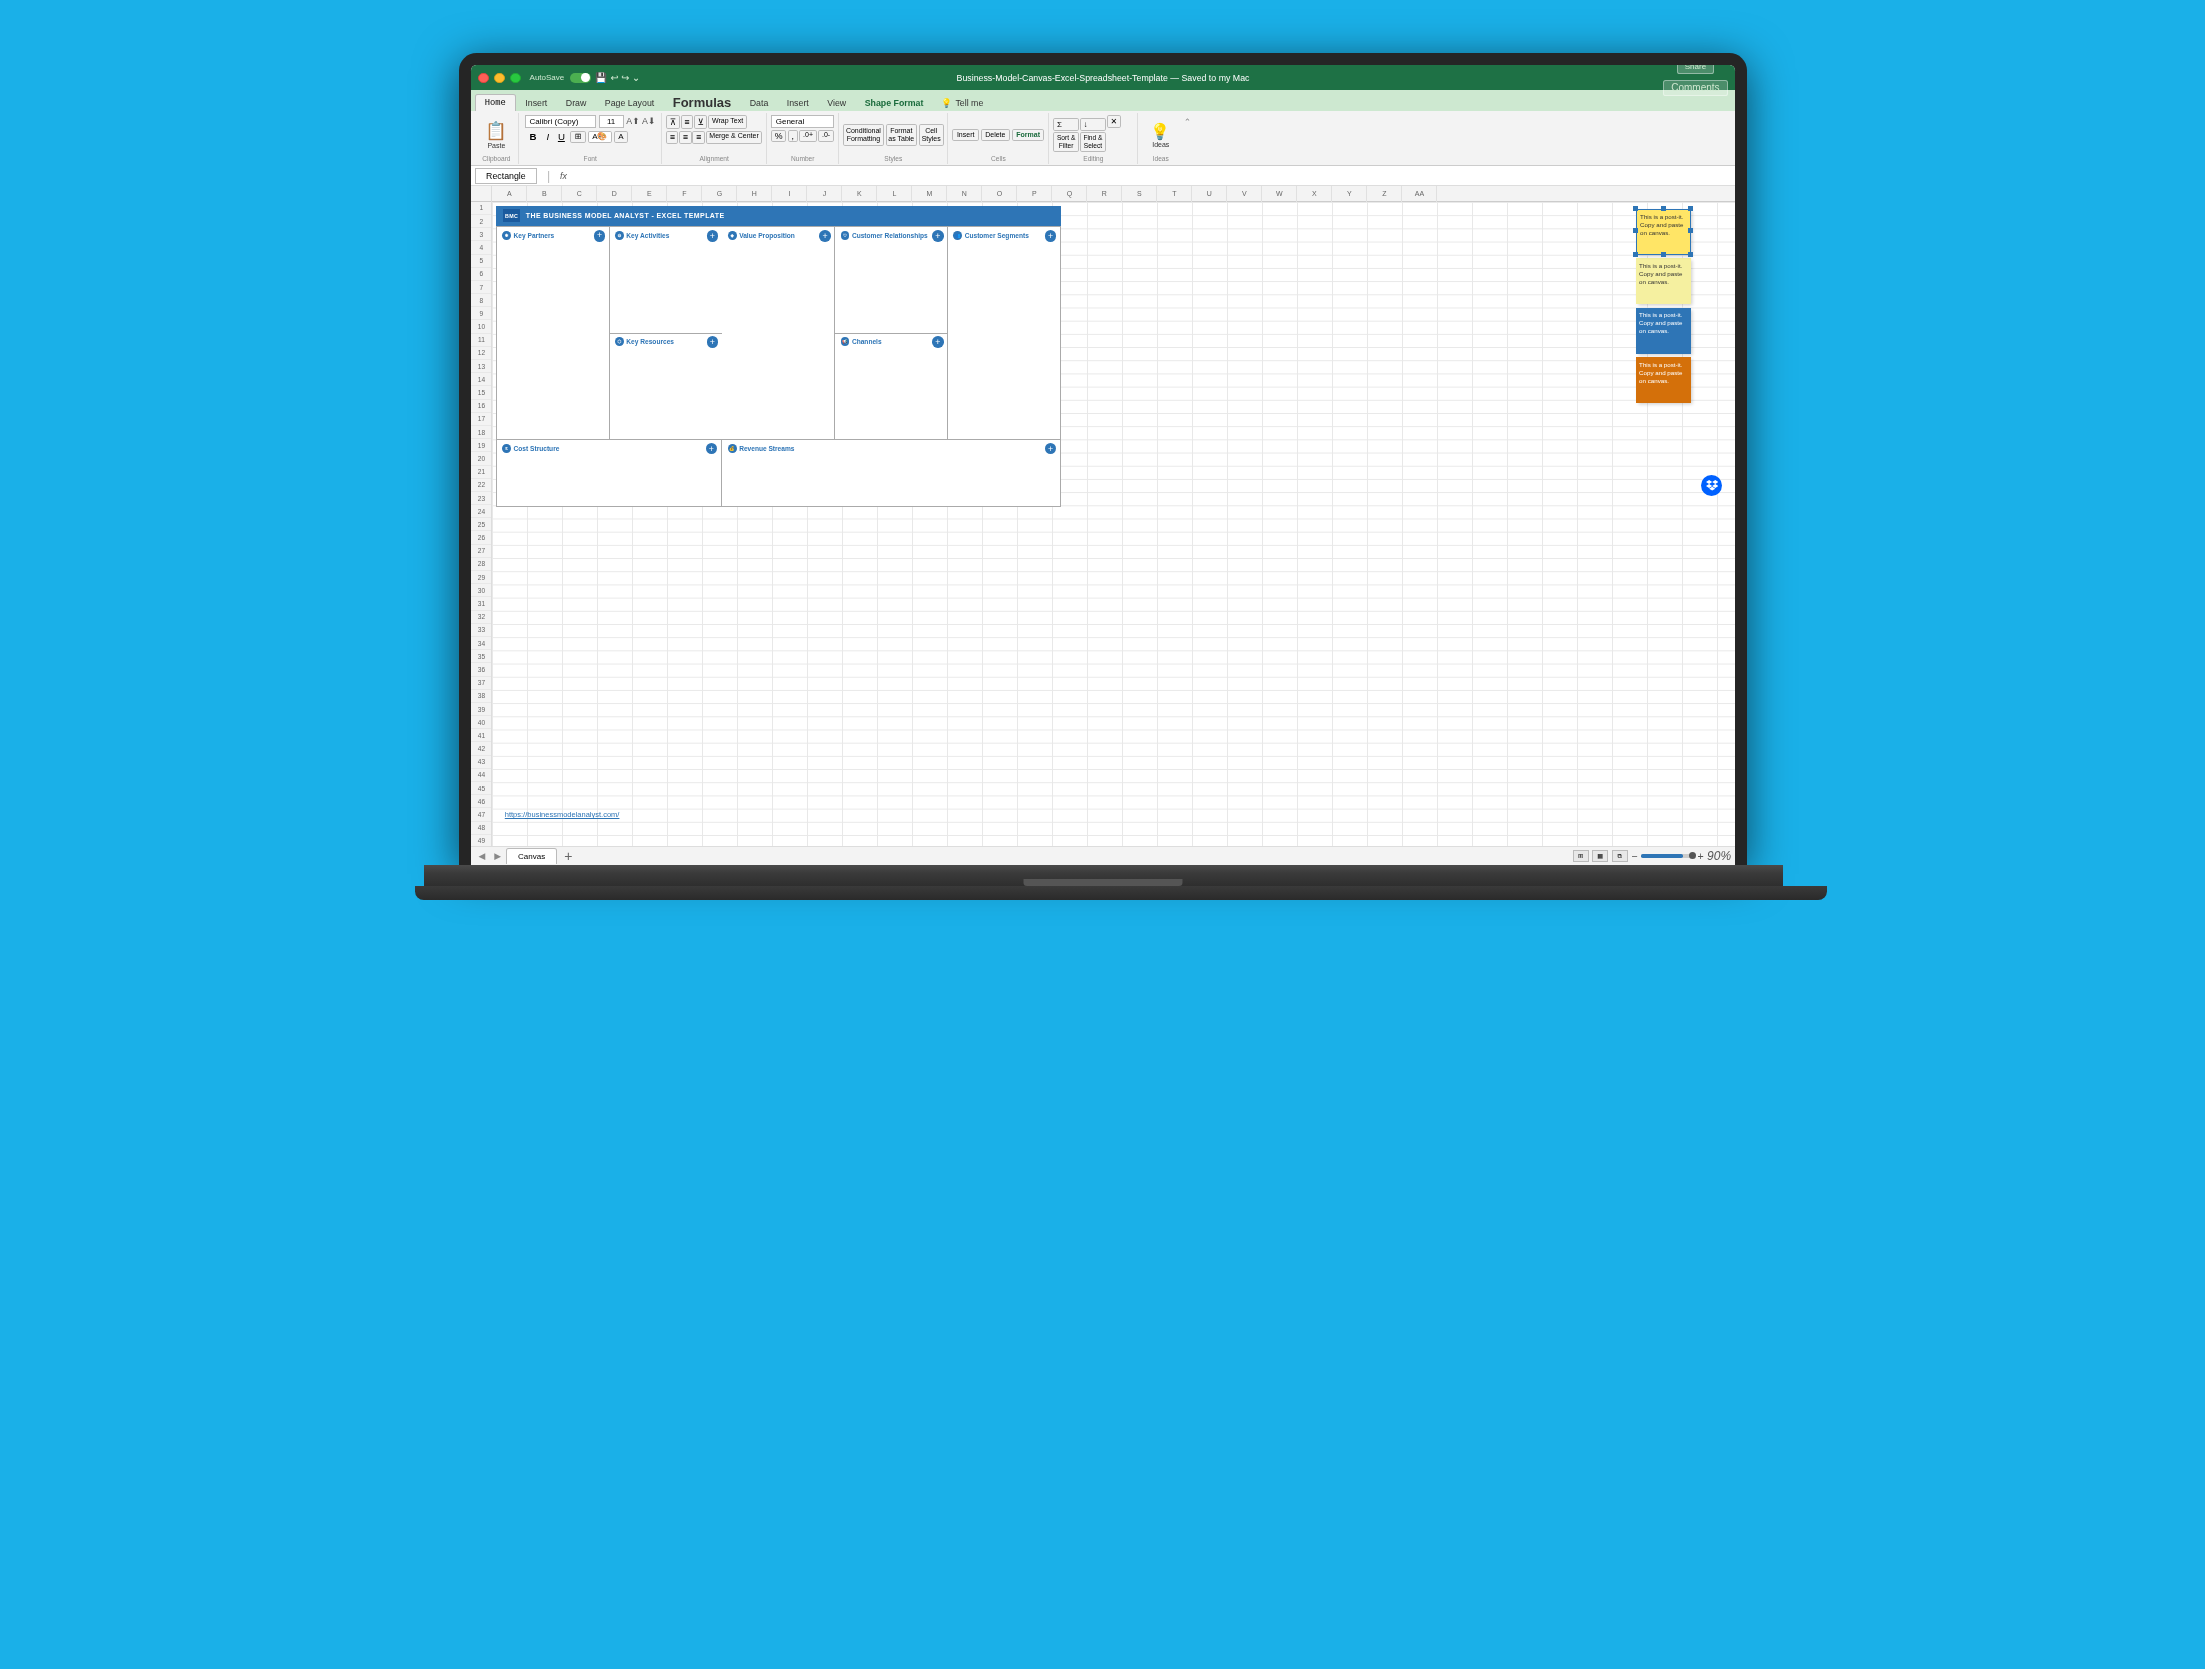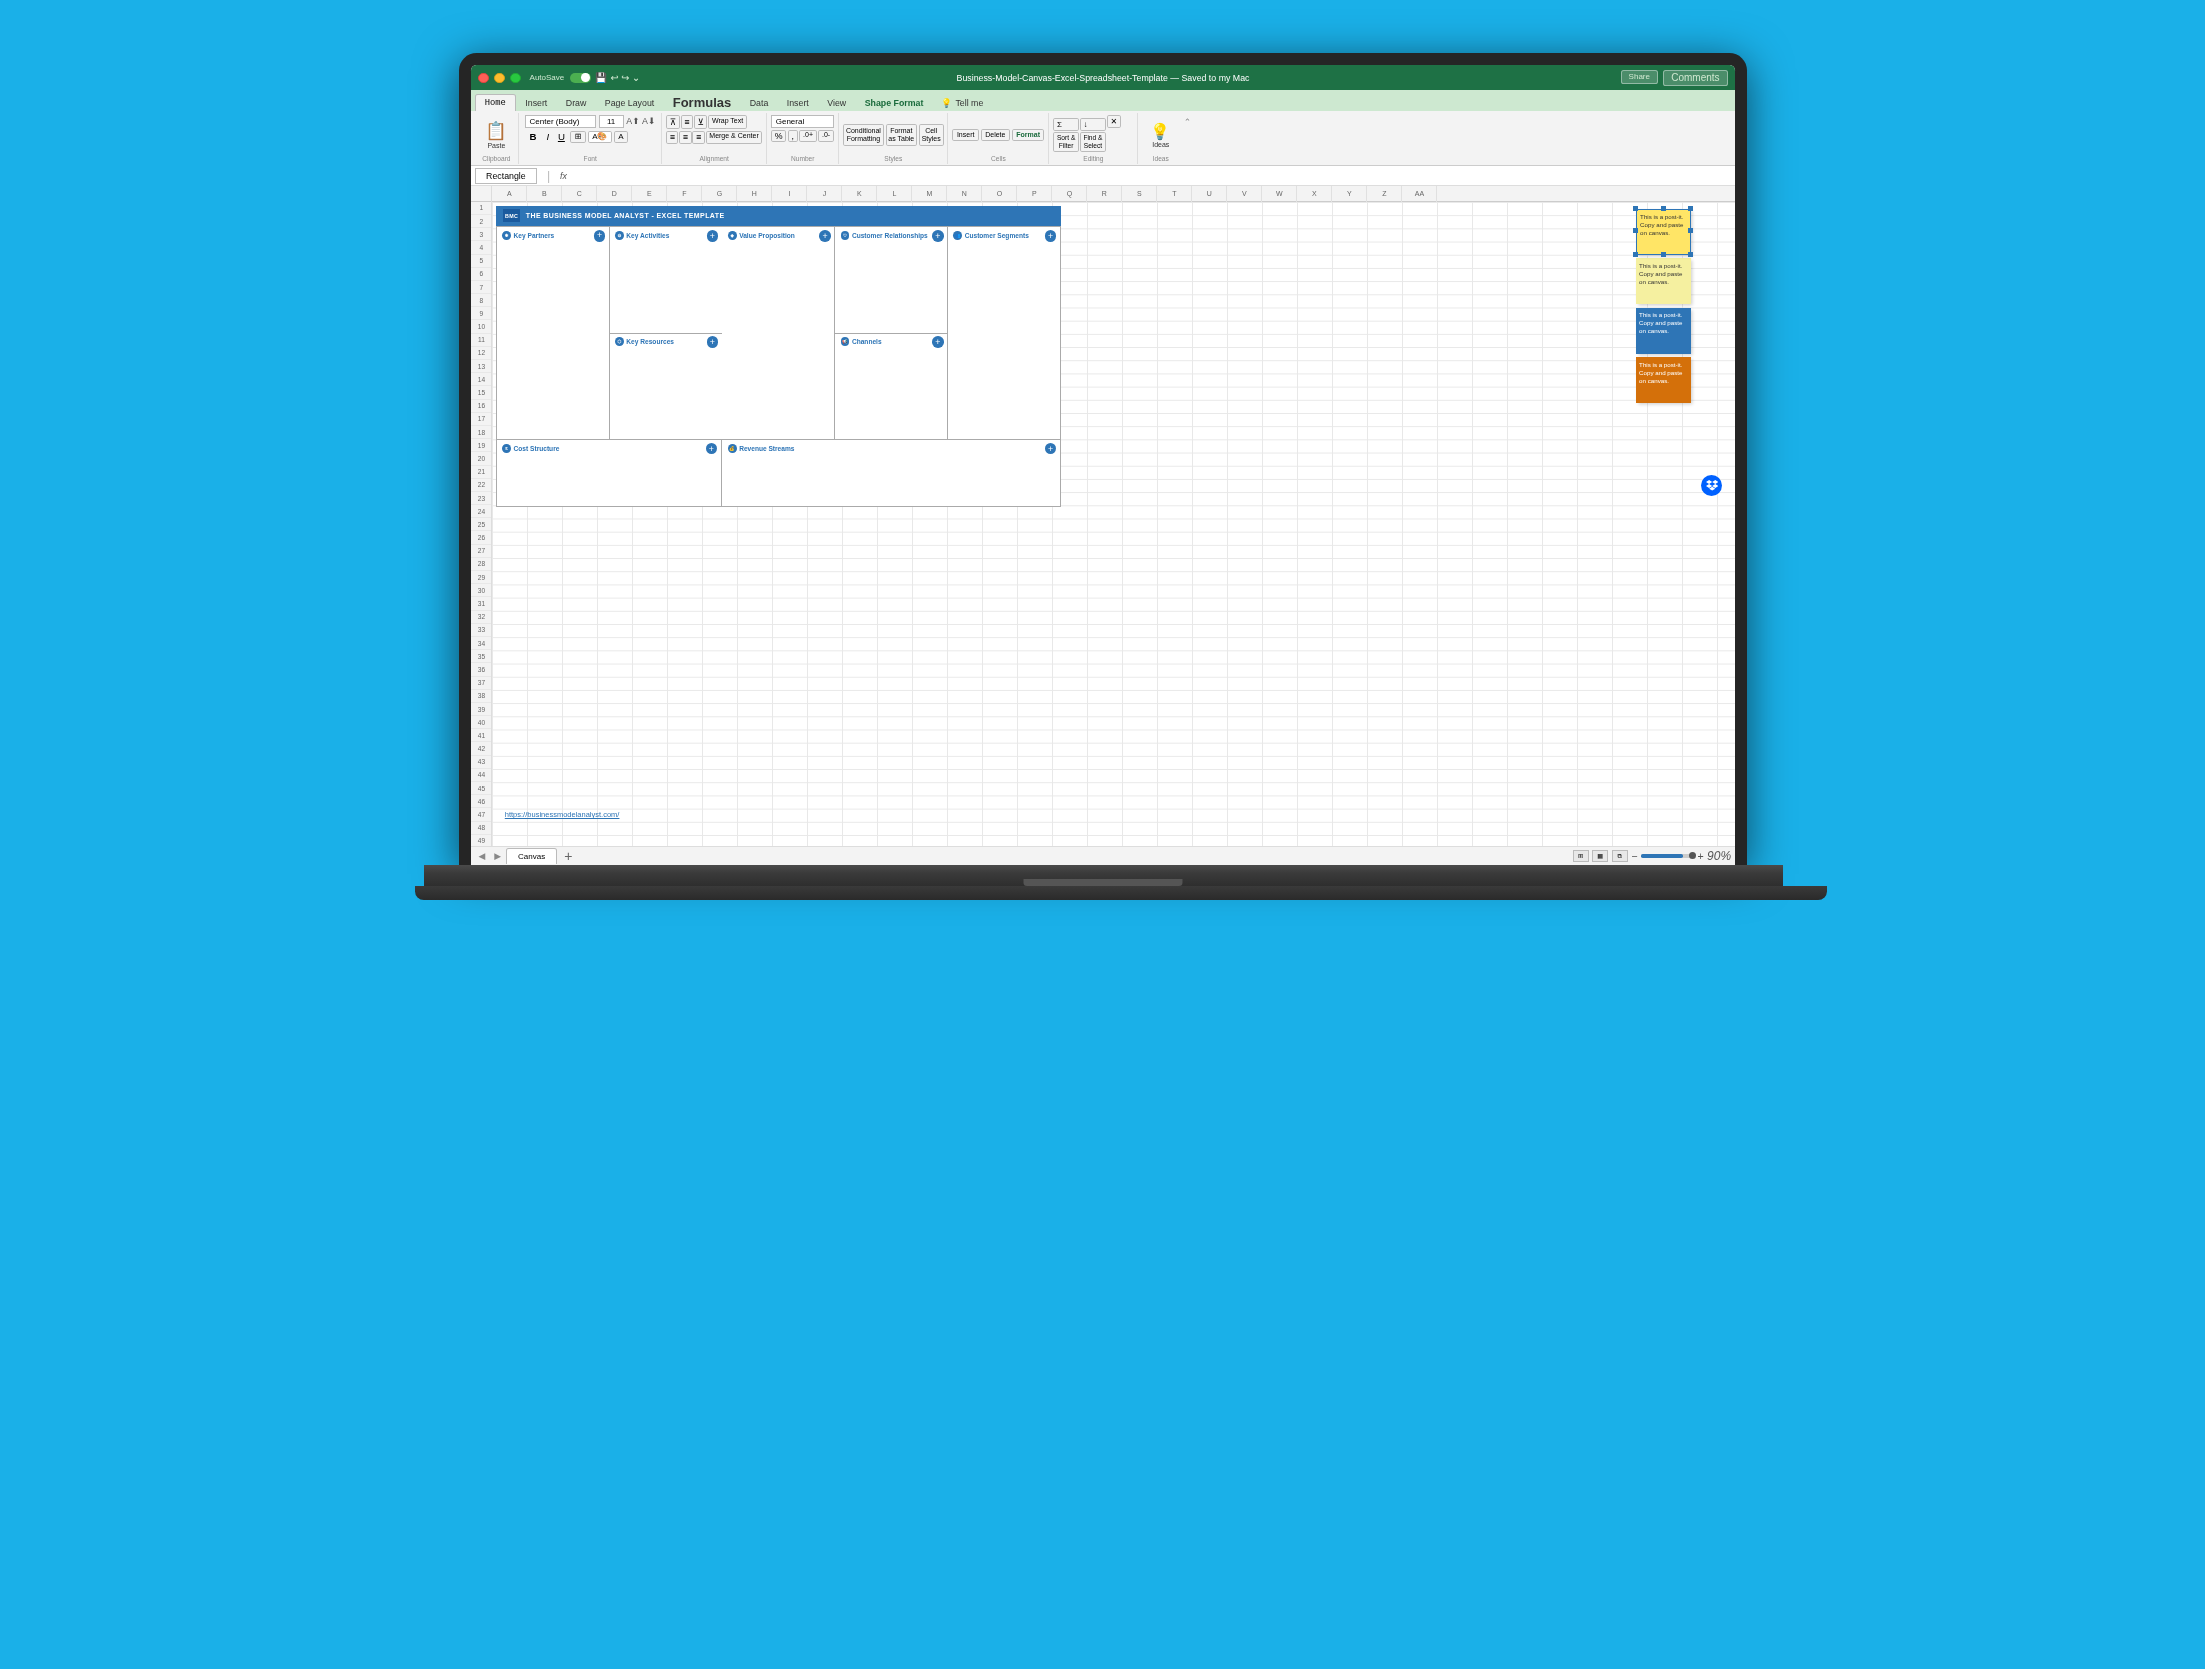--- a/index.html
+++ b/index.html
@@ -41,21 +41,21 @@
         <div style="width:21px; height:10.6px; background:#4CAF50; border-radius:5.3px; position:relative; cursor:pointer;">
           <div style="width:8.8px; height:8.8px; background:white; border-radius:50%; position:absolute; right:0.9px; top:0.9px;"></div>
         </div>
         <div style="display:flex; gap:2.6px;">
           <span style="color:#cfe8d0; font-size:9.7px; cursor:pointer;">💾</span>
           <span style="color:#cfe8d0; font-size:9.7px; cursor:pointer;">↩</span>
           <span style="color:#cfe8d0; font-size:9.7px; cursor:pointer;">↪</span>
           <span style="color:#cfe8d0; font-size:9.7px; cursor:pointer;">⌄</span>
         </div>
         <div style="position:absolute; left:50%; transform:translateX(-50%); font-size:8.8px; color:white; white-space:nowrap;">Business-Model-Canvas-Excel-Spreadsheet-Template — Saved to my Mac</div>
-        <div style="margin-left:auto; display:flex; gap:5.3px; align-items:flex-start;">
+        <div style="margin-left:auto; display:flex; gap:5.3px; align-items:center;flex-direction:column;">
           <div style="font-size:8px; color:#cfe8d0; background:rgba(255,255,255,0.2); border:0.9px solid rgba(255,255,255,0.4); border-radius:2.6px; padding:1.8px 7px; cursor:pointer;">Share</div>
           <div style="font-size:10px; color:#cfe8d0; background:rgba(255,255,255,0.2); border:0.9px solid rgba(255,255,255,0.4); border-radius:2.6px; padding:1.8px 7px; cursor:pointer;">Comments</div>
         </div>
       </div>
 
       <div style="height:21px; background:#cde8d0; display:flex; align-items:flex-end; padding:0 3.5px; gap:0.9px; flex-shrink:0;">
         <div style="font-size:8.8px; padding:1.8px 8.8px; background:#f3f3f3; border-radius:2.6px 2.6px 0 0; cursor:pointer; color:#000; height:17.6px; display:flex; align-items:center; font-weight:500; border:0.9px solid #bbb; border-bottom:none;font-family:Liberation Mono, monospace;">Home</div>
         <div style="font-size:8.8px; padding:1.8px 8.8px; background:#cde8d0; border-radius:2.6px 2.6px 0 0; cursor:pointer; color:#333; height:17.6px; display:flex; align-items:center;">Insert</div>
         <div style="font-size:8.8px; padding:1.8px 8.8px; background:#cde8d0; border-radius:2.6px 2.6px 0 0; cursor:pointer; color:#333; height:17.6px; display:flex; align-items:center;">Draw</div>
         <div style="font-size:8.8px; padding:1.8px 8.8px; background:#cde8d0; border-radius:2.6px 2.6px 0 0; cursor:pointer; color:#333; height:17.6px; display:flex; align-items:center;">Page Layout</div>
@@ -72,21 +72,21 @@
         <div style="display:flex; flex-direction:column; align-items:center; padding:1.8px 3.5px; border-right:0.9px solid #ddd; min-width:44px;">
           <div style="display:flex; flex-direction:column; align-items:center; cursor:pointer; flex:1; justify-content:center; padding:1.8px 3.5px; border-radius:2.6px;">
             <span style="font-size:17.6px;">📋</span>
             <span style="font-size:7px; color:#333;">Paste</span>
           </div>
           <div style="font-size:6.6px; color:#888; text-align:center;">Clipboard</div>
         </div>
 
         <div style="display:flex; flex-direction:column; padding:1.8px 5.3px; border-right:0.9px solid #ddd; min-width:141px;">
           <div style="display:flex; gap:2.6px; align-items:center; margin-bottom:1.8px;">
-            <div style="font-size:8px; border:0.9px solid #bbb; padding:0.9px 3.5px; background:white; cursor:pointer; min-width:71px;">Center (Body)</div>
+            <div style="font-size:8px; border:0.9px solid #bbb; padding:0.9px 3.5px; background:white; cursor:pointer; min-width:71px;">Calibri (Copy)</div>
             <div style="font-size:8px; border:0.9px solid #bbb; padding:0.9px 3.5px; background:white; cursor:pointer; width:25px; text-align:center;">11</div>
             <div style="font-size:8.8px; cursor:pointer; color:#555;">A⬆</div>
             <div style="font-size:8.8px; cursor:pointer; color:#555;">A⬇</div>
           </div>
           <div style="display:flex; gap:1.8px; align-items:center;">
             <div style="font-size:9.7px; font-weight:bold; cursor:pointer; padding:0.9px 3.5px; border-radius:1.8px; border:0.9px solid transparent;">B</div>
             <div style="font-size:9.7px; font-style:italic; cursor:pointer; padding:0.9px 3.5px; border-radius:1.8px;">I</div>
             <div style="font-size:9.7px; text-decoration:underline; cursor:pointer; padding:0.9px 3.5px; border-radius:1.8px;">U</div>
             <div style="font-size:8px; cursor:pointer; padding:0.9px 3.5px; border:0.9px solid #bbb; border-radius:1.8px;">⊞</div>
             <div style="font-size:8px; cursor:pointer; padding:0.9px 3.5px; border-radius:1.8px; background:white; border:0.9px solid #bbb;">A🎨</div>

